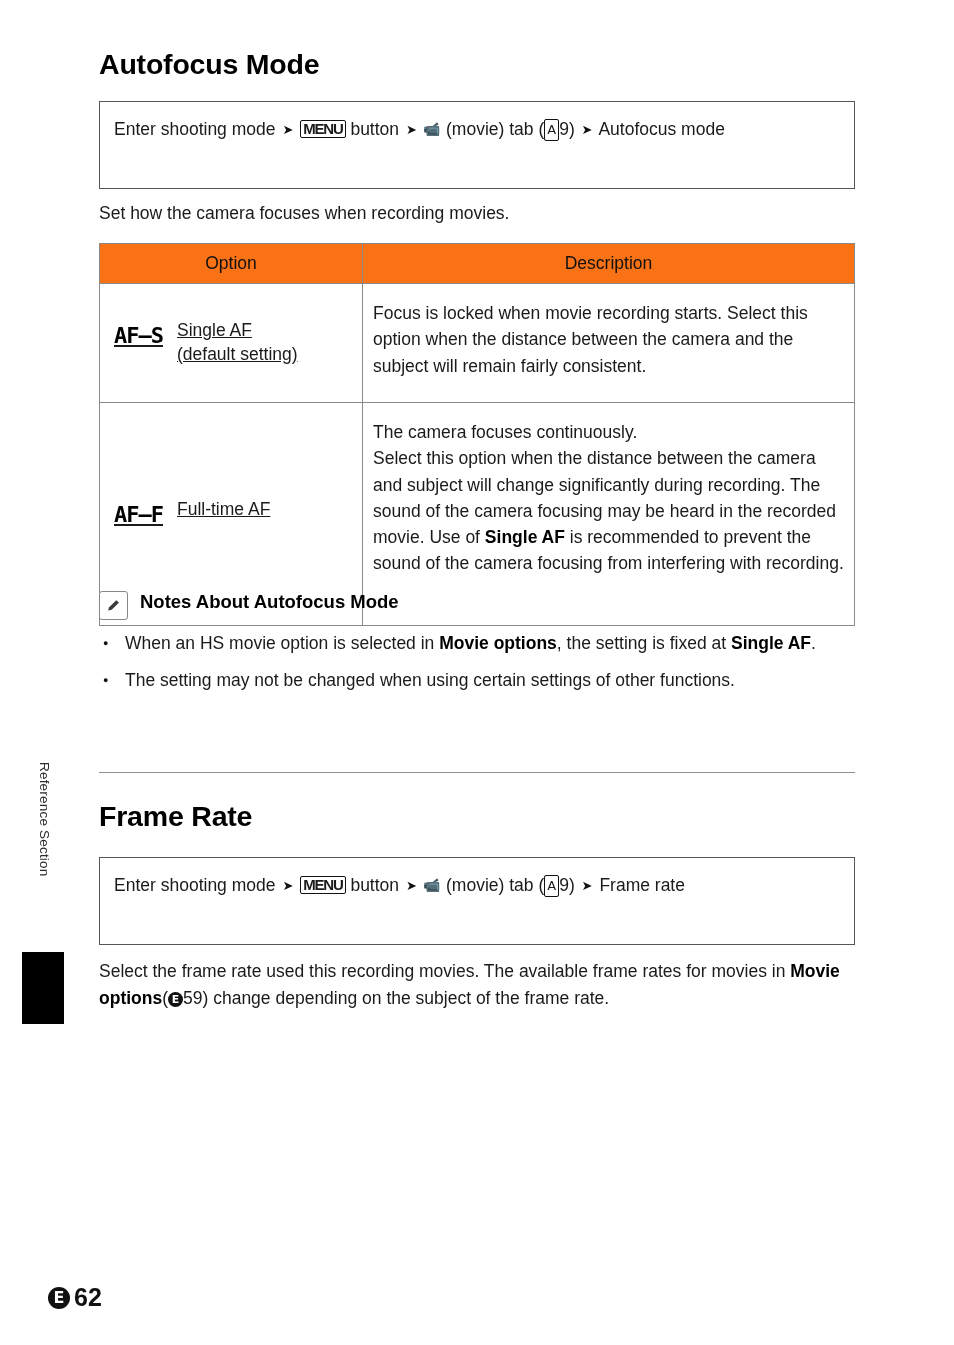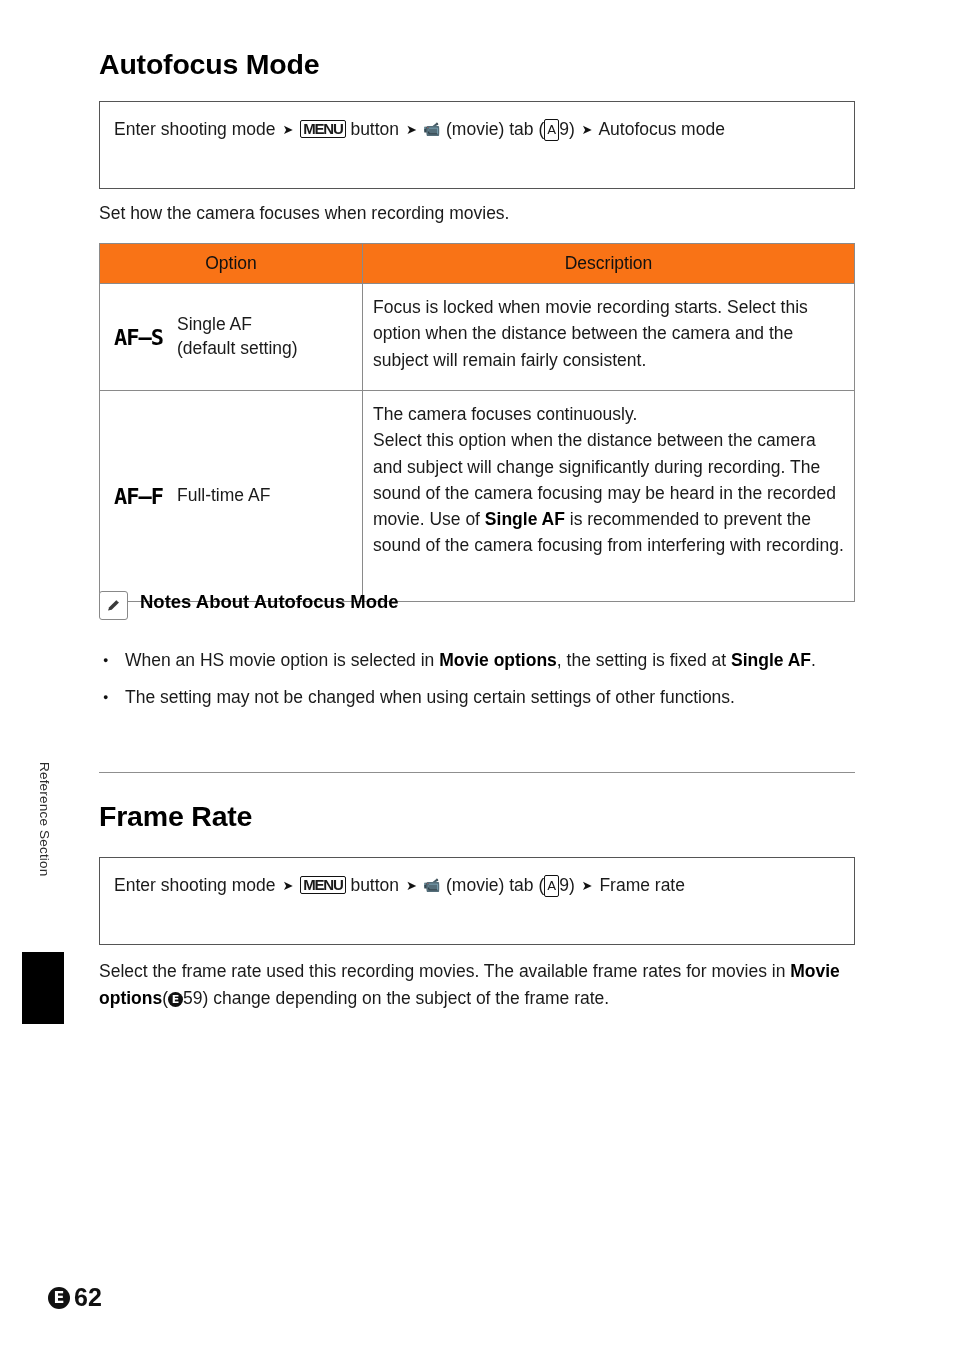--- a/index.html
+++ b/index.html
@@ -128,32 +128,32 @@
     border: 1px solid #8a8a8a;
     font-weight: normal;
     font-size: 17.5px;
     padding: 9px 6px;
     color: #111;
   }
   table.opt td {
     border-left: 1px solid #8a8a8a;
     border-right: 1px solid #8a8a8a;
     border-bottom: 1px solid #8a8a8a;
-    padding: 10px 10px;
+    padding: 16px 10px;
     vertical-align: top;
     line-height: 1.5;
   }
   table.opt td.optcell {
     vertical-align: middle;
     padding-left: 14px;
   }
   .opt-inner {
     display: flex;
-    align-items: center;
     gap: 14px;
+    text-decoration: underline;
   }
   .af-icon {
     font-family: "DejaVu Sans Mono", monospace;
     font-size: 22px;
     font-weight: bold;
     letter-spacing: -1px;
     color: #000;
     white-space: nowrap;
   }
   .opt-label {
@@ -187,21 +187,21 @@
     height: 27px;
     border: 1.5px solid #888;
     border-radius: 3px;
     display: inline-flex;
     align-items: center;
     justify-content: center;
     background: #fff;
   }
   .pencil-box svg { display: block; }
   ul.bullets {
-    margin: 27px 0 0 0;
+    margin: 10px 0 0 0;
     padding: 0;
     list-style: none;
     font-size: 17.5px;
     line-height: 1.55;
   }
   ul.bullets li {
     position: relative;
     padding-left: 26px;
     margin-bottom: 10px;
   }

